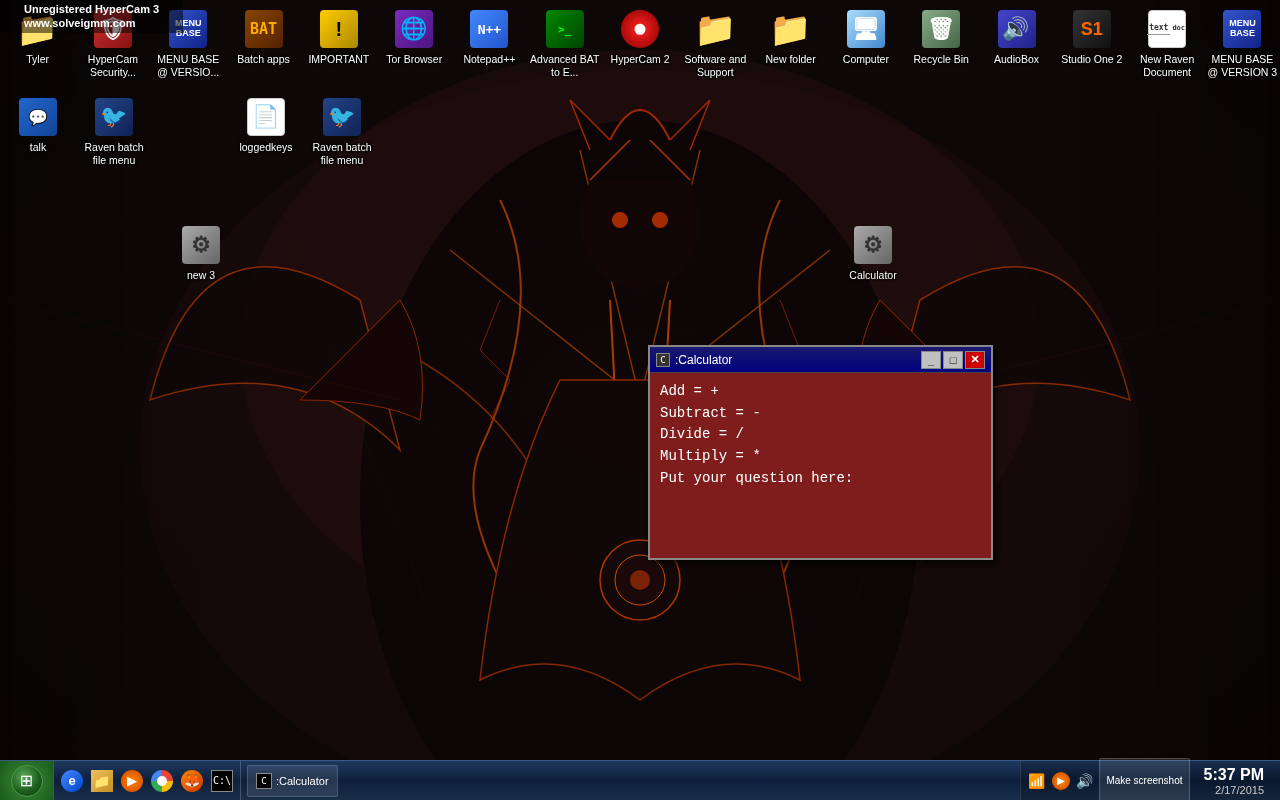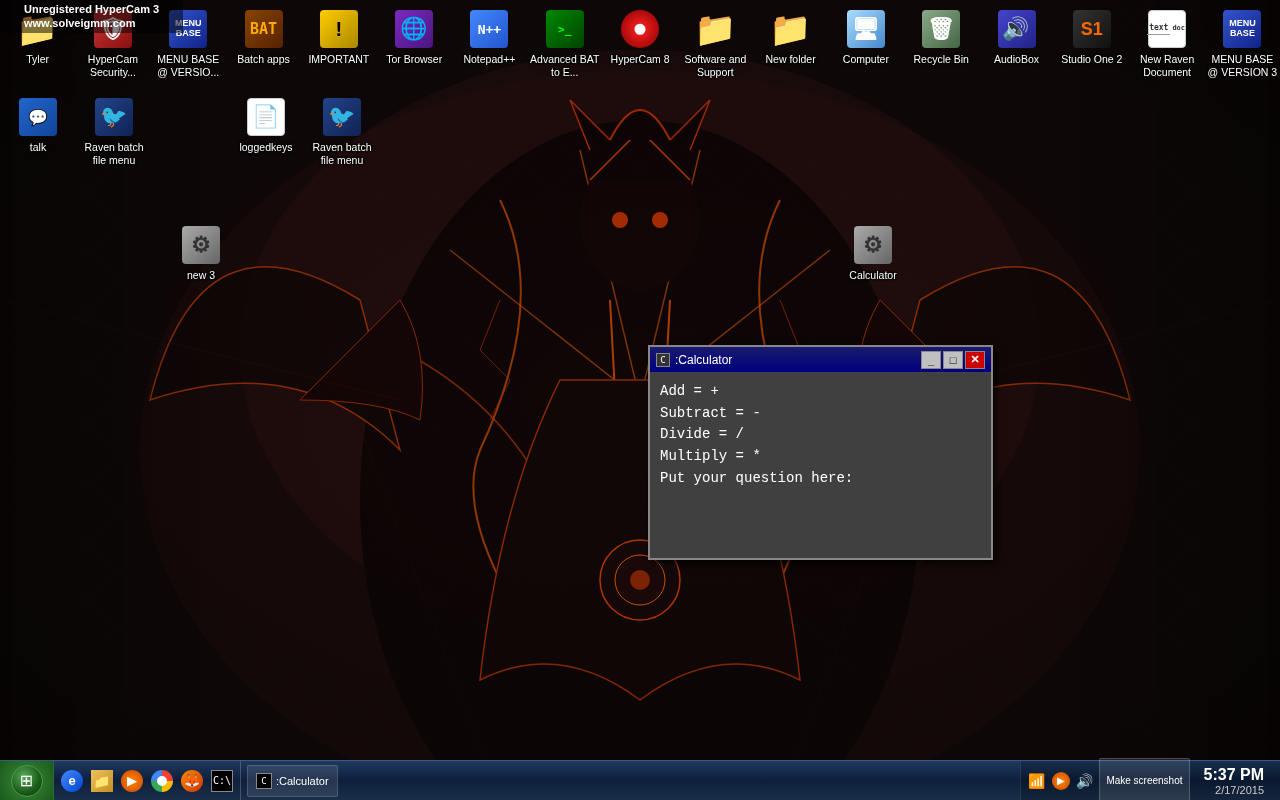--- a/index.html
+++ b/index.html
@@ -169,21 +169,21 @@
       align-items: center;
       justify-content: center;
       font-size: 11px;
       font-weight: bold;
       cursor: pointer;
       margin-left: 2px;
       color: #000;
     }
 
     #calc-body {
-      background: #404040;
+      background: #7f1d1d;
       padding: 8px 10px;
       min-height: 185px;
       font-family: 'Courier New', monospace;
       font-size: 14px;
       color: #fff;
       line-height: 1.55;
     }
 
     
     #taskbar {
@@ -673,21 +673,21 @@
         <div class="icon-img">
           <div class="icon-box icon-adv-bat">&gt;_</div>
         </div>
         <span class="icon-label">Advanced BAT to E...</span>
       </div>
 
       <div class="desktop-icon">
         <div class="icon-img">
           <div class="icon-box icon-hypercam" style="border-radius:50%;">⏺</div>
         </div>
-        <span class="icon-label">HyperCam 8</span>
+        <span class="icon-label">HyperCam 2</span>
       </div>
 
       <div class="desktop-icon">
         <div class="icon-img">
           <div class="icon-box" style="font-size:34px;">📁</div>
         </div>
         <span class="icon-label">Software and Support</span>
       </div>
 
       <div class="desktop-icon">

